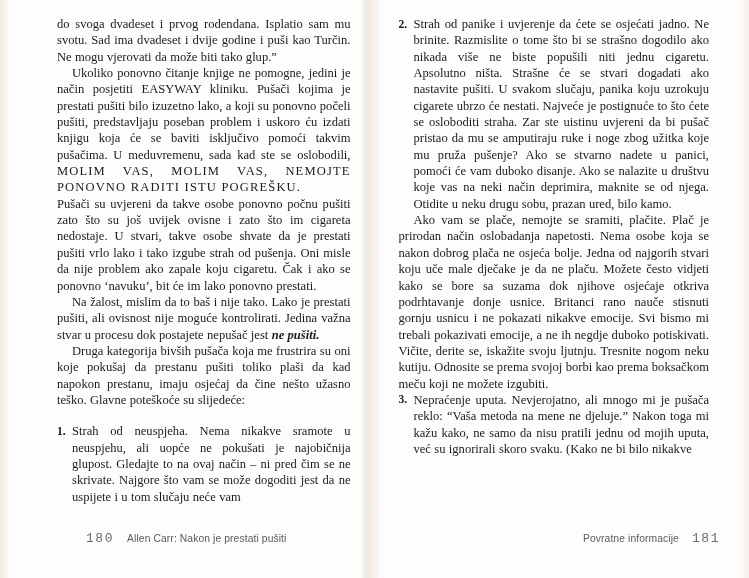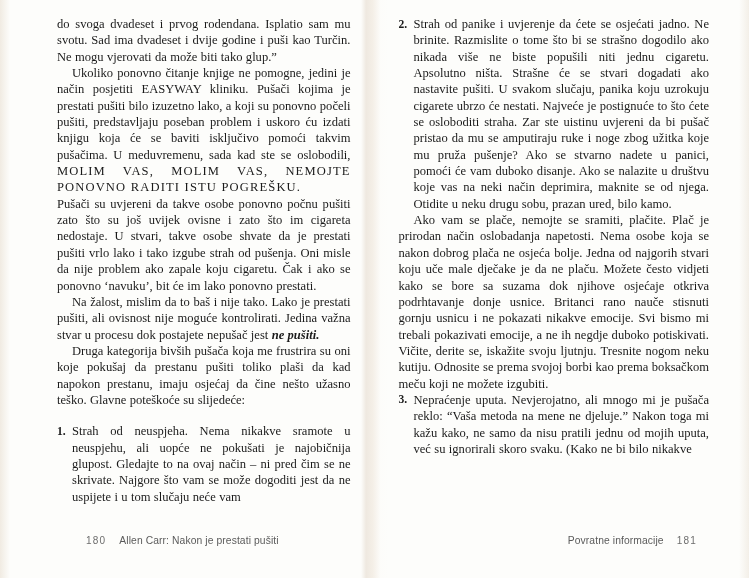--- a/index.html
+++ b/index.html
@@ -106,25 +106,26 @@
   .footer {
     position: absolute;
     bottom: 32px;
     font-family: "Liberation Sans", "DejaVu Sans", sans-serif;
     font-size: 10.3px;
     color: #5b5b5b;
     letter-spacing: 0.01em;
     white-space: nowrap;
   }
   .footer-left { left: 86px; }
-  .footer-right { right: 52px; }
+  .footer-right { right: 29px; }
   .folio {
     color: #6d6d6d;
     letter-spacing: 0.12em;
-    font-size: 10px;
+    font-size: 13px;
+    font-family: Liberation Mono, monospace;
   }
   .footer-left .folio  { margin-right: 13px; }
   .footer-right .folio { margin-left: 13px; }
 </style>
 </head>
 <body>
 
 <div id="spread">
 
   <div class="edge-left"></div>

